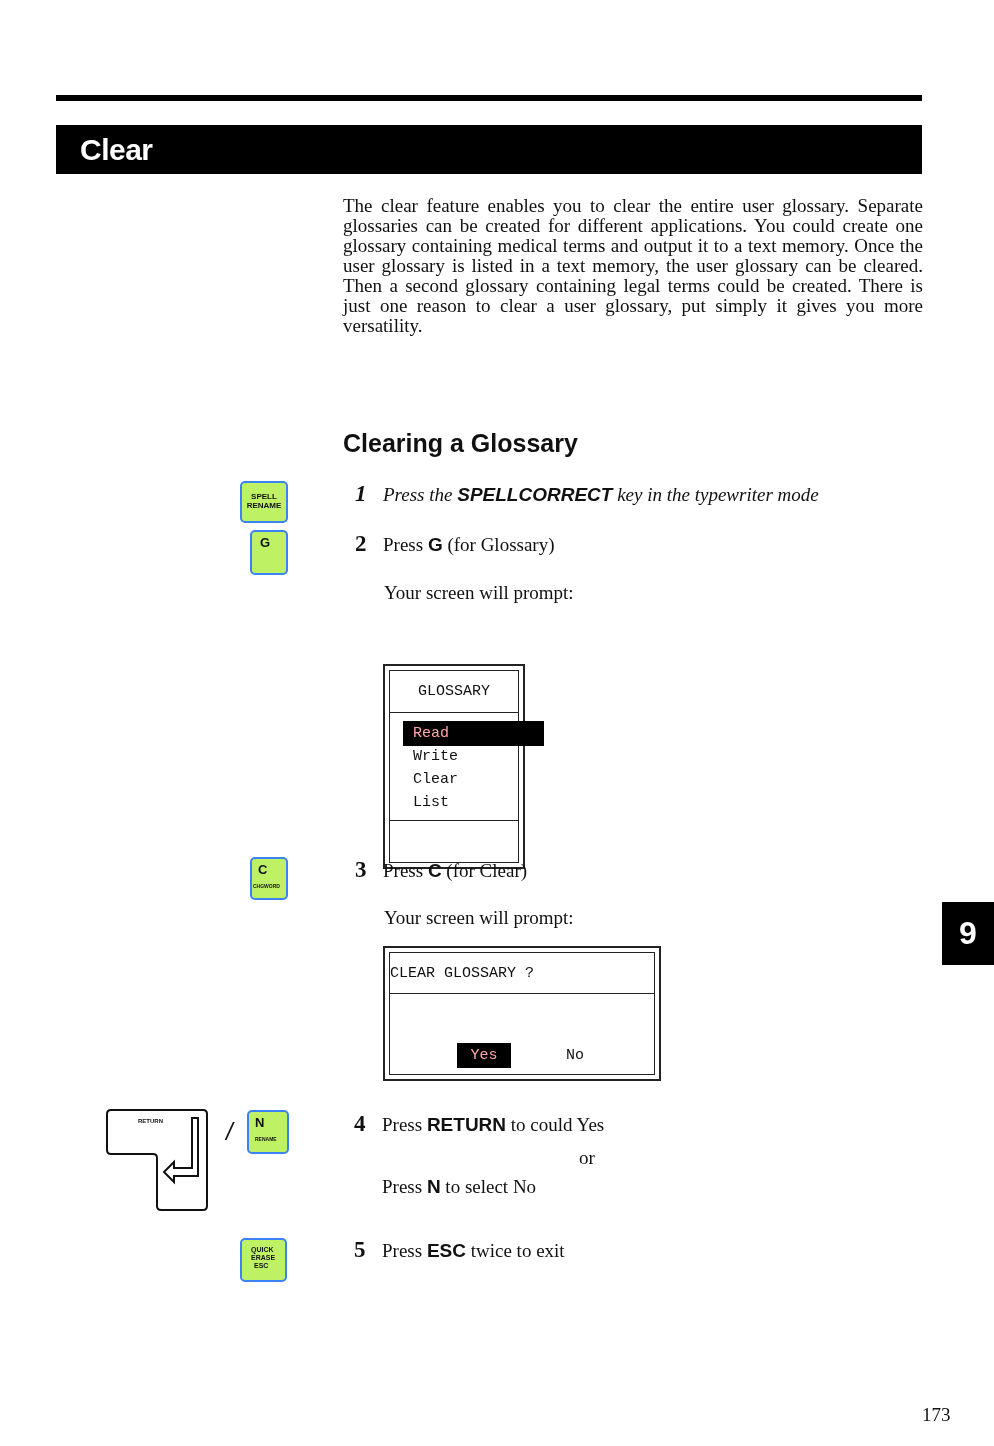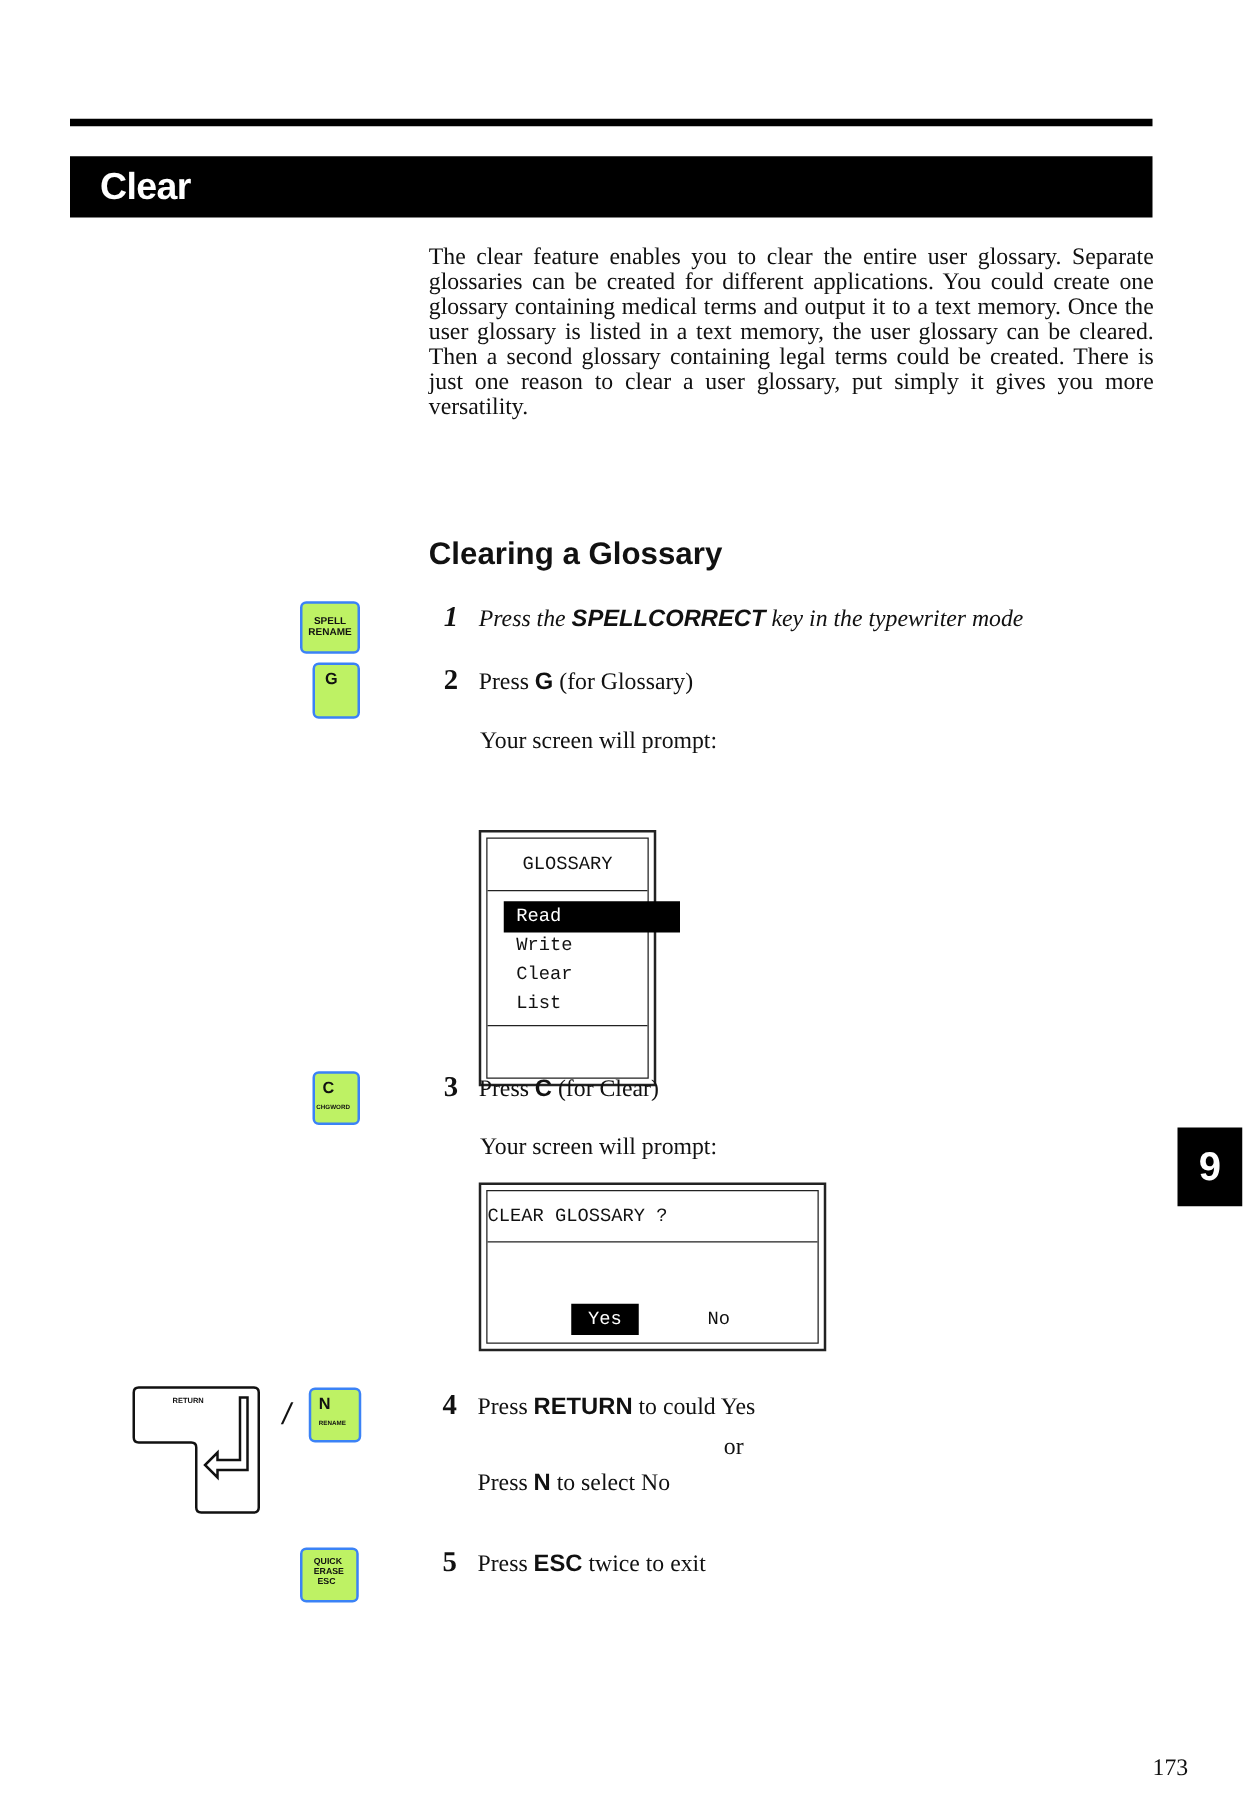--- a/index.html
+++ b/index.html
@@ -14,21 +14,21 @@
   .h2 { left:343px; top:429px; font-family:"Liberation Sans", sans-serif; font-weight:bold; font-size:25px;text-align:right; }
   .step { font-size:19px; line-height:24px; }
   .num { font-weight:bold; font-size:23px; display:inline-block; width:28px; }
   .kb { font-family:"Liberation Sans", sans-serif; font-weight:bold; }
   .plain { font-size:19px; }
   .key { border:2px solid #3b82f6; border-radius:5px; box-sizing:border-box; background:#bef264;
          font-family:"Liberation Sans", sans-serif; font-weight:bold; color:#111; }
   .screen { border:2px solid #222; box-sizing:border-box; font-family:"Liberation Mono", monospace; font-size:15px; color:#111; }
   .screen .inner { border:1px solid #222; box-sizing:border-box; position:absolute; left:4px; top:4px; right:4px; bottom:4px; }
   .row { position:absolute; left:0; right:0; border-bottom:1px solid #222; box-sizing:border-box; }
-  .hl { background:#000; color:#ffffff; }
+  .hl { background:#000; color:#fca5a5; }
   .tab9 { left:942px; top:902px; width:52px; height:63px; background:#000; color:#fff;
           font-family:"Liberation Sans", sans-serif; font-weight:bold; font-size:32px; text-align:center; line-height:63px; }
   .pageno { left:922px; top:1404px; font-size:19px; }
 </style>
 </head>
 <body>
 
 <div class="abs topline"></div>
 <div class="abs titlebar">Clear</div>
 

